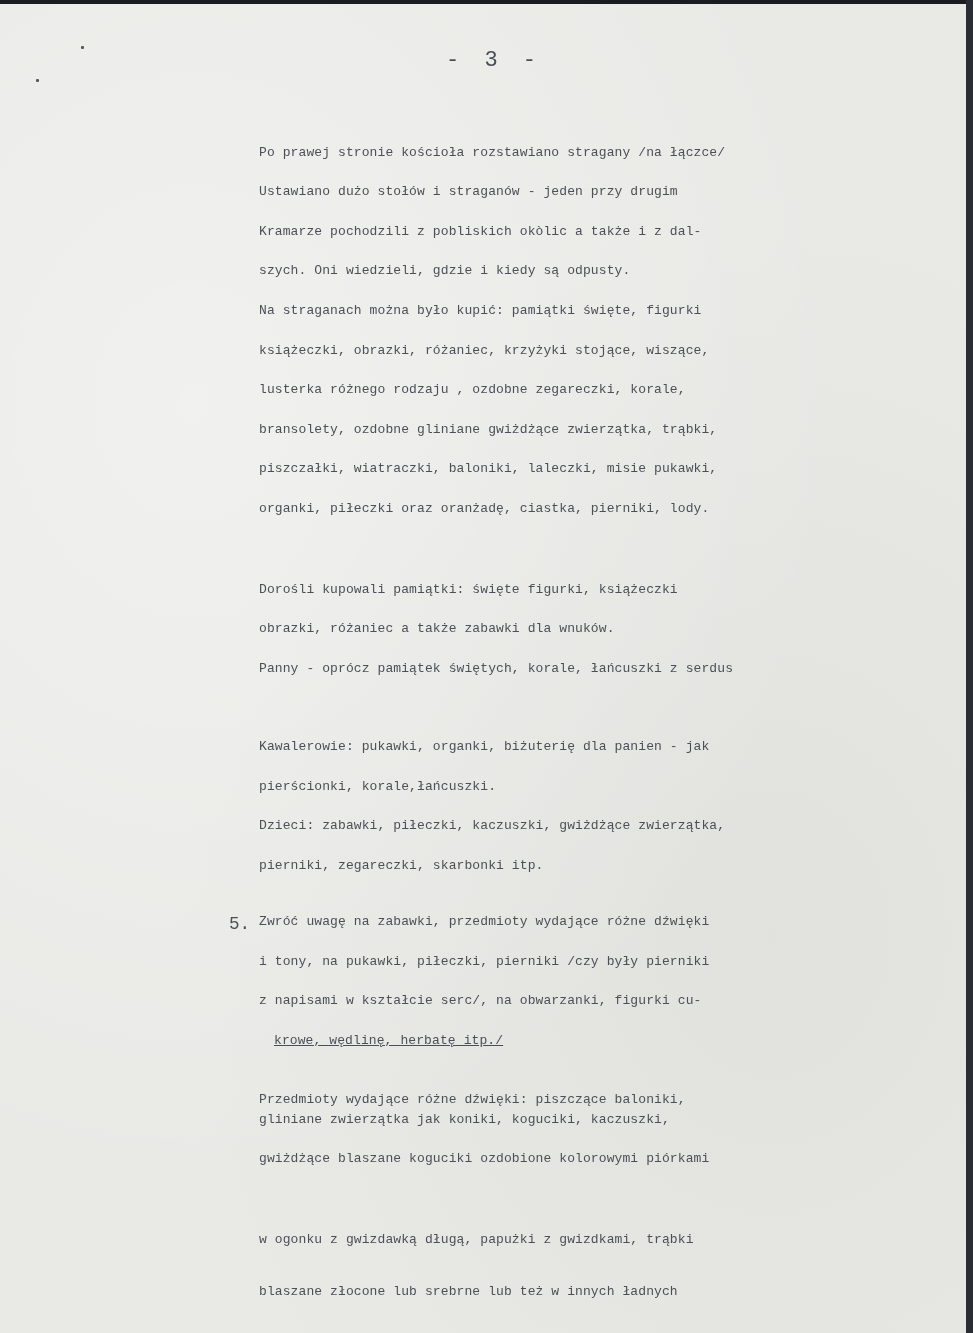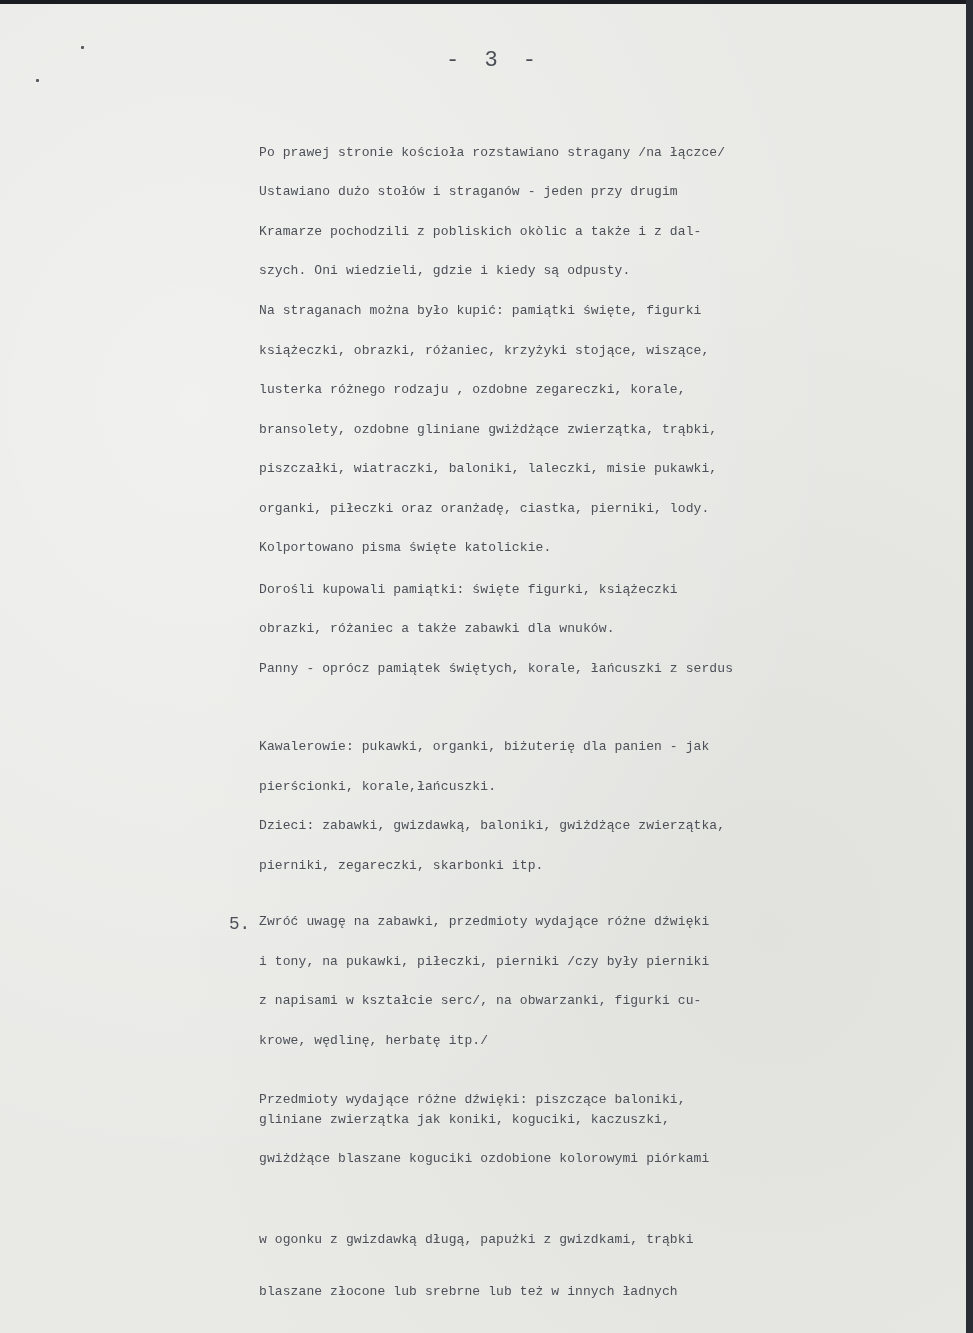--- a/index.html
+++ b/index.html
@@ -60,38 +60,37 @@
   <div class="line" style="left:259px;top:180px;">Ustawiano dużo stołów i straganów - jeden przy drugim</div>
   <div class="line" style="left:259px;top:220px;">Kramarze pochodzili z pobliskich okòlic a także i z dal-</div>
   <div class="line" style="left:259px;top:259px;">szych. Oni wiedzieli, gdzie i kiedy są odpusty.</div>
 
   <div class="line" style="left:259px;top:299px;">Na straganach można było kupić: pamiątki święte, figurki</div>
   <div class="line" style="left:259px;top:339px;">książeczki, obrazki, różaniec, krzyżyki stojące, wiszące,</div>
   <div class="line" style="left:259px;top:378px;">lusterka różnego rodzaju , ozdobne zegareczki, korale,</div>
   <div class="line" style="left:259px;top:457px;">piszczałki, wiatraczki, baloniki, laleczki, misie pukawki,</div>
   <div class="line" style="left:259px;top:418px;">bransolety, ozdobne gliniane gwiżdżące zwierzątka, trąbki,</div>
   <div class="line" style="left:259px;top:497px;">organki, piłeczki oraz oranżadę, ciastka, pierniki, lody.</div>
-  <div class="line" style="left:259px;top:536px;">Kolportowano pisma święte katolickie.</div>
 
   <div class="line" style="left:259px;top:578px;">Dorośli kupowali pamiątki: święte figurki, książeczki</div>
   <div class="line" style="left:259px;top:617px;">obrazki, różaniec a także zabawki dla wnuków.</div>
 
   <div class="line" style="left:259px;top:657px;">Panny - oprócz pamiątek świętych, korale, łańcuszki z serdus</div>
 
   <div class="line" style="left:259px;top:735px;">Kawalerowie: pukawki, organki, biżuterię dla panien - jak</div>
   <div class="line" style="left:259px;top:775px;">pierścionki, korale,łańcuszki.</div>
 
-  <div class="line" style="left:259px;top:814px;">Dzieci: zabawki, gwizdawką, baloniki, gwiżdżące zwierzątka,</div>
+  <div class="line" style="left:259px;top:814px;">Dzieci: zabawki, piłeczki, kaczuszki, gwiżdżące zwierzątka,</div>
   <div class="line" style="left:259px;top:854px;">pierniki, zegareczki, skarbonki itp.</div>
 
   <div class="item-number" style="top:910px;">5.</div>
   <div class="line" style="left:259px;top:910px;">Zwróć uwagę na zabawki, przedmioty wydające różne dźwięki</div>
   <div class="line" style="left:259px;top:950px;">i tony, na pukawki, piłeczki, pierniki /czy były pierniki</div>
   <div class="line" style="left:259px;top:989px;">z napisami w kształcie serc/, na obwarzanki, figurki cu-</div>
-  <div class="line" style="left:259px;top:1029px;">krowe, wędlinę, herbatę itp./</div>
+  <div class="line" style="left:274px;top:1029px;text-decoration:underline;">krowe, wędlinę, herbatę itp./</div>
 
   <div class="line" style="left:259px;top:1088px;text-align:center;">Przedmioty wydające różne dźwięki: piszczące baloniki,</div>
   <div class="line" style="left:259px;top:1108px;">gliniane zwierzątka jak koniki, koguciki, kaczuszki,</div>
   <div class="line" style="left:259px;top:1147px;">gwiżdżące blaszane koguciki ozdobione kolorowymi piórkami</div>
   <div class="line" style="left:259px;top:1228px;">w ogonku z gwizdawką długą, papużki z gwizdkami, trąbki</div>
   <div class="line" style="left:259px;top:1280px;">blaszane złocone lub srebrne lub też w innych ładnych</div>
 </div>
 <div class="right-edge"></div>
 
 </body></html>

